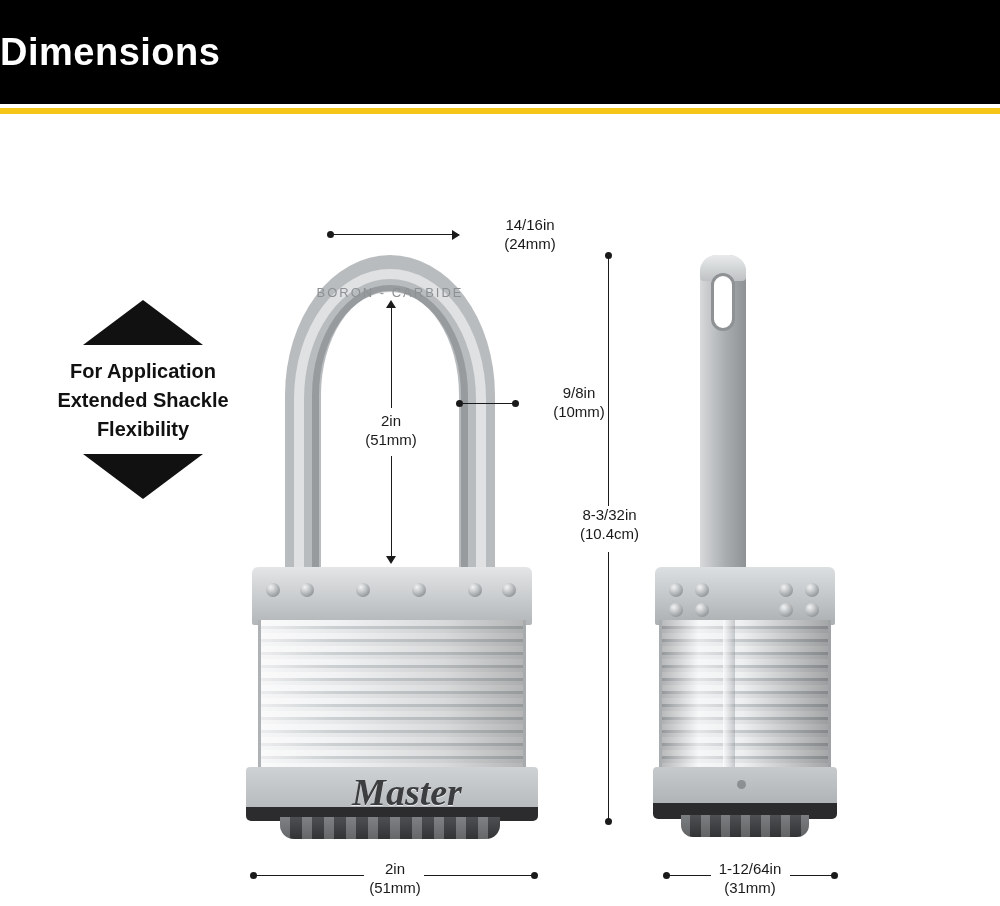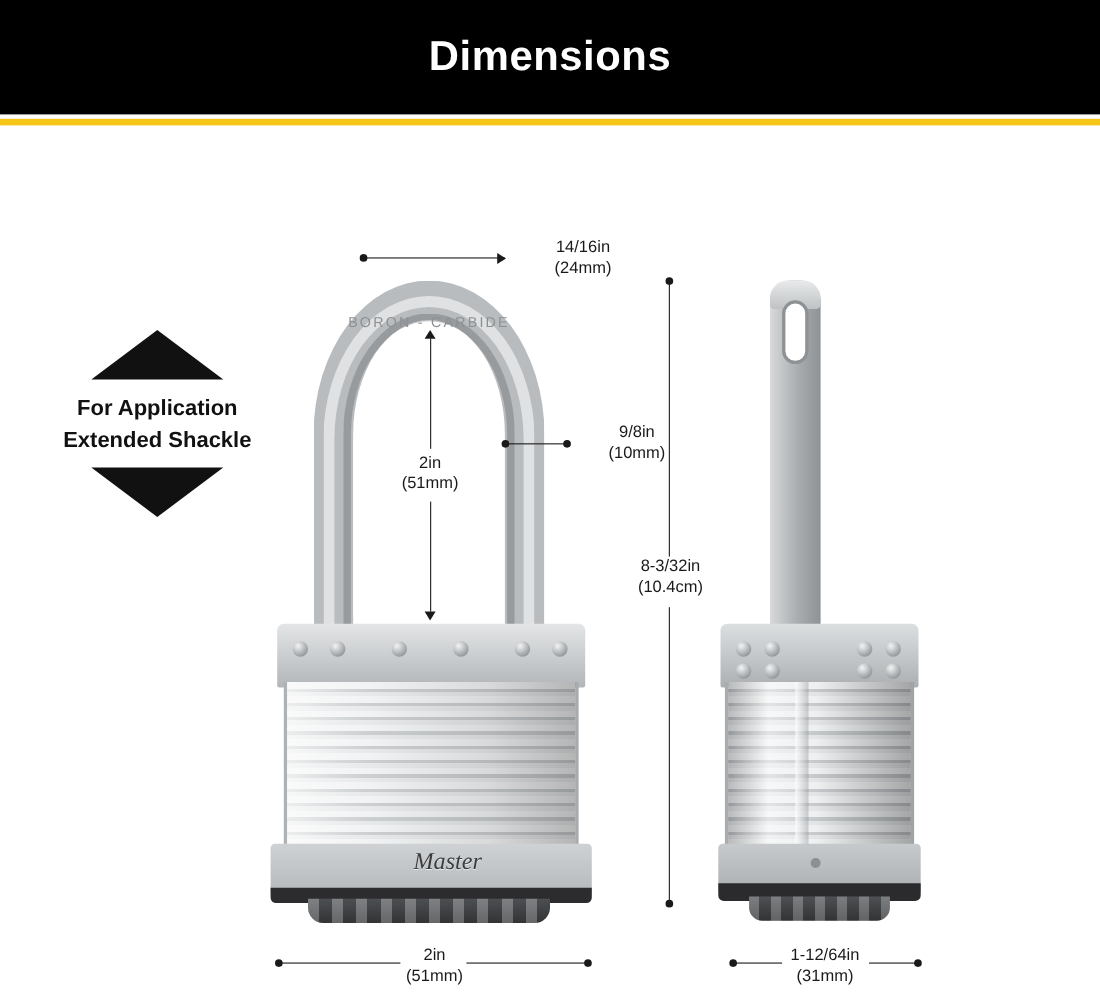--- a/index.html
+++ b/index.html
@@ -14,21 +14,21 @@
   }
 
   
   .header-bar {
     position: absolute;
     left: 0; top: 0;
     width: 1000px; height: 104px;
     background: #000000;
     display: flex;
     align-items: center;
-    justify-content: center;
+    justify-content: flex-start;
   }
   .header-title {
     color: #ffffff;
     font-size: 38px;
     font-weight: bold;
     letter-spacing: 0.5px;
   }
   .header-rule {
     position: absolute;
     left: 0; top: 108px;
@@ -197,22 +197,22 @@
       rgba(255,255,255,0.22) 0 10px, rgba(0,0,0,0.15) 10px 22px);
     border-radius: 0 0 14px 14px;
   }
   .brand {
     position: absolute;
     left: 6px; top: 515px;
     width: 322px;
     text-align: center;
     font-family: "Liberation Serif", serif;
     font-style: italic;
-    font-weight: normal;
-    font-size: 22px;
+    font-weight: bold;
+    font-size: 38px;
     color: #3b3d3f;
     text-shadow: 0 1px 0 rgba(255,255,255,0.7);
   }
   .rivets { position: absolute; left: 12px; top: 312px; width: 280px; height: 58px; }
   .rivet {
     position: absolute;
     width: 14px; height: 14px;
     border-radius: 50%;
     background: radial-gradient(circle at 35% 30%, #f2f3f4, #9a9ea1 70%, #7d8184);
     top: 16px;
@@ -318,20 +318,21 @@
 <div class="header-bar">
   <div class="header-title">Dimensions</div>
 </div>
 <div class="header-rule"></div>
 
 <div class="callout">
   <div class="tri tri-up"></div>
   <div class="callout-text">
     <div>For Application</div>
     <div>Extended Shackle</div>
+    <div>Flexibility</div>
   </div>
   <div class="tri tri-down"></div>
 </div>
 
 <div class="lock-front">
   <div class="shackle"></div>
   <div class="shackle-hl"></div>
   <div class="shackle-sh"></div>
   <div class="boron-text">BORON  -  CARBIDE</div>
 

